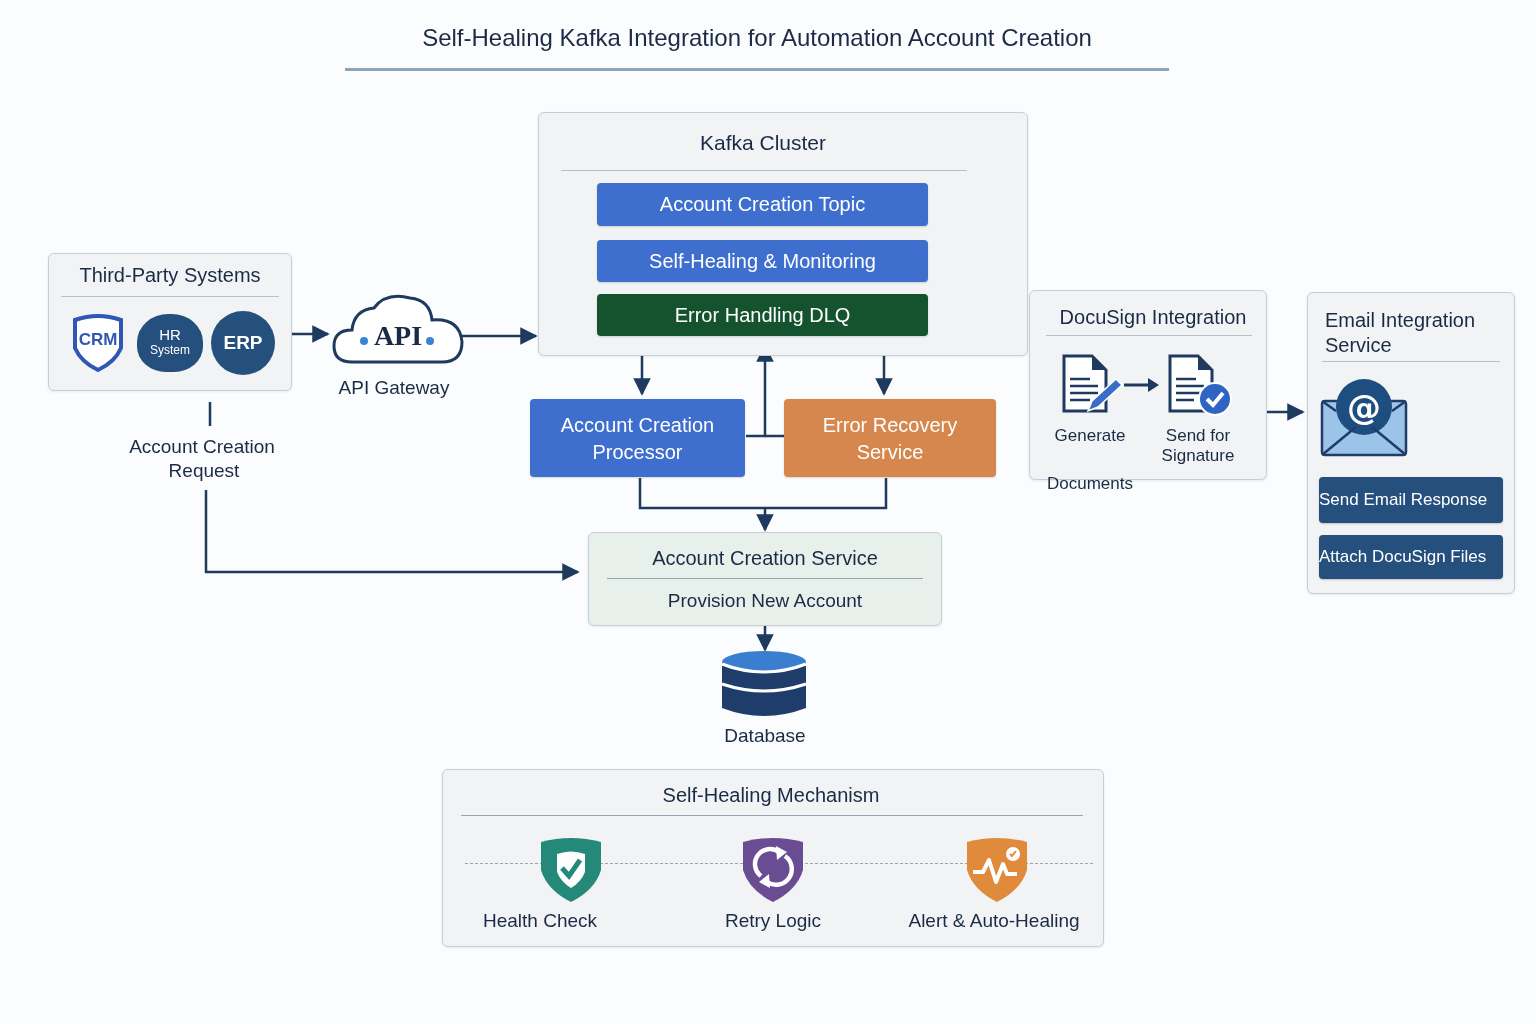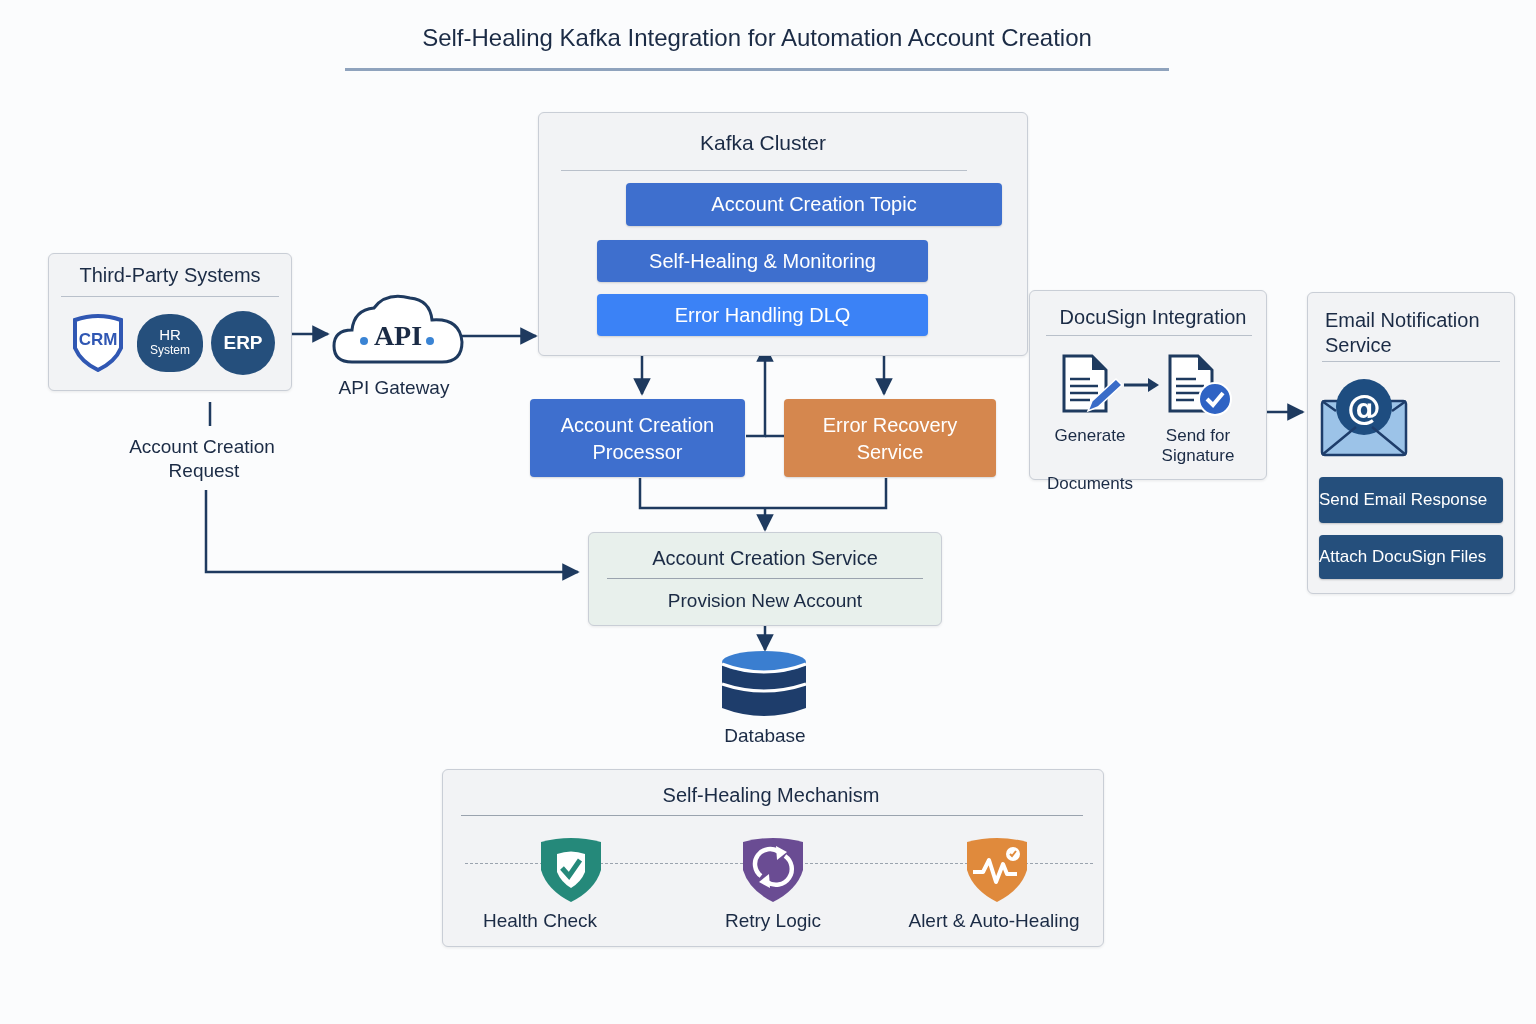--- a/index.html
+++ b/index.html
@@ -6,21 +6,21 @@
   body { width:1536px; height:1024px; background:#fbfcfd; position:relative; overflow:hidden;
          font-family:"Liberation Sans", "DejaVu Sans", sans-serif; color:#1b2b45; }
   .abs { position:absolute; }
   .title { left:345px; top:24px; width:824px; text-align:center; font-size:24px; color:#1b2b45; }
   .title-rule { left:345px; top:68px; width:824px; height:3px; background:#8fa3bd; }
   .panel { background:#f2f3f5; border:1.5px solid #c9ced6; border-radius:6px; box-shadow:0 1px 3px rgba(0,0,0,0.08); }
   .panel-title { text-align:center; font-size:20px; color:#1b2b45; }
   .rule { height:1px; background:#b9c0ca; }
   .bar { border-radius:4px; color:#fff; font-size:20px; text-align:center; box-shadow:0 1px 2px rgba(0,0,0,0.15); }
   .blue { background:#3e6fce; }
-  .red { background:#3b82f6;text-align:center; }
+  .red { background:#14532d;text-align:center; }
   .orange { background:#d5874e; }
   .label { font-size:19px; color:#1b2b45; text-align:center; }
   svg.lines { position:absolute; left:0; top:0; width:1536px; height:1024px; pointer-events:none; }
   .circle-badge { border-radius:50%; background:#254f7c; color:#fff; text-align:center; }
   .btn { border-radius:4px; color:#fff; font-size:17px; text-align:left; background:#254f7c; box-shadow:0 1px 2px rgba(0,0,0,0.2); }
 </style>
 </head>
 <body>
 
 <div class="abs title">Self-Healing Kafka Integration for Automation Account Creation</div>
@@ -96,21 +96,21 @@
     <circle cx="100" cy="51" r="4" fill="#3a84d4"></circle>
   </svg>
   <div class="abs" style="left:0;top:30px;width:136px;text-align:center;font-size:28px;font-weight:bold;color:#1b2b45;font-family:Liberation Serif, serif;">API</div>
 </div>
 <div class="abs label" style="left:318px;top:377px;width:152px;">API Gateway</div>
 
 <div class="abs panel" style="left:538px;top:112px;width:448px;height:242px;padding-left:40px;">
   <div class="abs panel-title" style="left:0;top:18px;width:448px;font-size:21px;">Kafka Cluster</div>
   <div class="abs rule" style="left:22px;top:57px;width:406px;"></div>
 </div>
-<div class="abs bar blue" style="left:626px;top:183px;width:376px;height:43px;line-height:43px;text-align:center;">Account Creation Topic</div>
+<div class="abs bar blue" style="left:597px;top:183px;width:331px;height:43px;line-height:43px;text-align:center;">Account Creation Topic</div>
 <div class="abs bar blue" style="left:597px;top:240px;width:331px;height:42px;line-height:42px;">Self-Healing &amp; Monitoring</div>
 <div class="abs bar red" style="left:597px;top:294px;width:331px;height:42px;line-height:42px;">Error Handling DLQ</div>
 
 <div class="abs bar blue" style="left:530px;top:399px;width:215px;height:78px;">
   <div style="margin-top:13px;line-height:27px;">Account Creation</div>
   <div style="line-height:27px;">Processor</div>
 </div>
 
 <div class="abs bar orange" style="left:784px;top:399px;width:212px;height:78px;">
   <div style="margin-top:13px;line-height:27px;">Error Recovery</div>
@@ -169,21 +169,21 @@
       <path d="M41,46 L47,52 L57,40" stroke="#fff" stroke-width="4" fill="none"></path>
     </svg>
   </div>
   <div class="abs" style="left:10px;top:135px;width:100px;text-align:center;font-size:17px;">Generate</div>
   <div class="abs" style="left:10px;top:155px;width:100px;text-align:center;font-size:17px;margin-top:28px;">Documents</div>
   <div class="abs" style="left:118px;top:135px;width:100px;text-align:center;font-size:17px;">Send for</div>
   <div class="abs" style="left:118px;top:155px;width:100px;text-align:center;font-size:17px;">Signature</div>
 </div>
 
 <div class="abs panel" style="left:1307px;top:292px;width:206px;height:300px;">
-  <div class="abs" style="left:17px;top:16px;font-size:20px;">Email Notification</div>
+  <div class="abs" style="left:17px;top:16px;font-size:20px;">Email Integration</div>
   <div class="abs" style="left:17px;top:41px;font-size:20px;">Service</div>
   <div class="abs rule" style="left:14px;top:68px;width:178px;"></div>
   <div class="abs" style="left:12px;top:84px;width:90px;height:80px;">
     <svg width="90" height="80" viewBox="0 0 90 80">
       <rect x="2" y="24" width="84" height="54" rx="3" fill="#9cc3e8" stroke="#1e3d6b" stroke-width="2.5"></rect>
       <circle cx="44" cy="30" r="28" fill="#1e4d80"></circle>
       <text x="44" y="42" text-anchor="middle" font-size="34" font-weight="bold" fill="#fff" font-family="DejaVu Sans, sans-serif">@</text>
       <path d="M2,78 L36,50 M86,78 L52,50" stroke="#1e3d6b" stroke-width="2.5"></path>
       <path d="M2,24 L16,34 M86,24 L72,34" stroke="#1e3d6b" stroke-width="2.5"></path>
     </svg>

